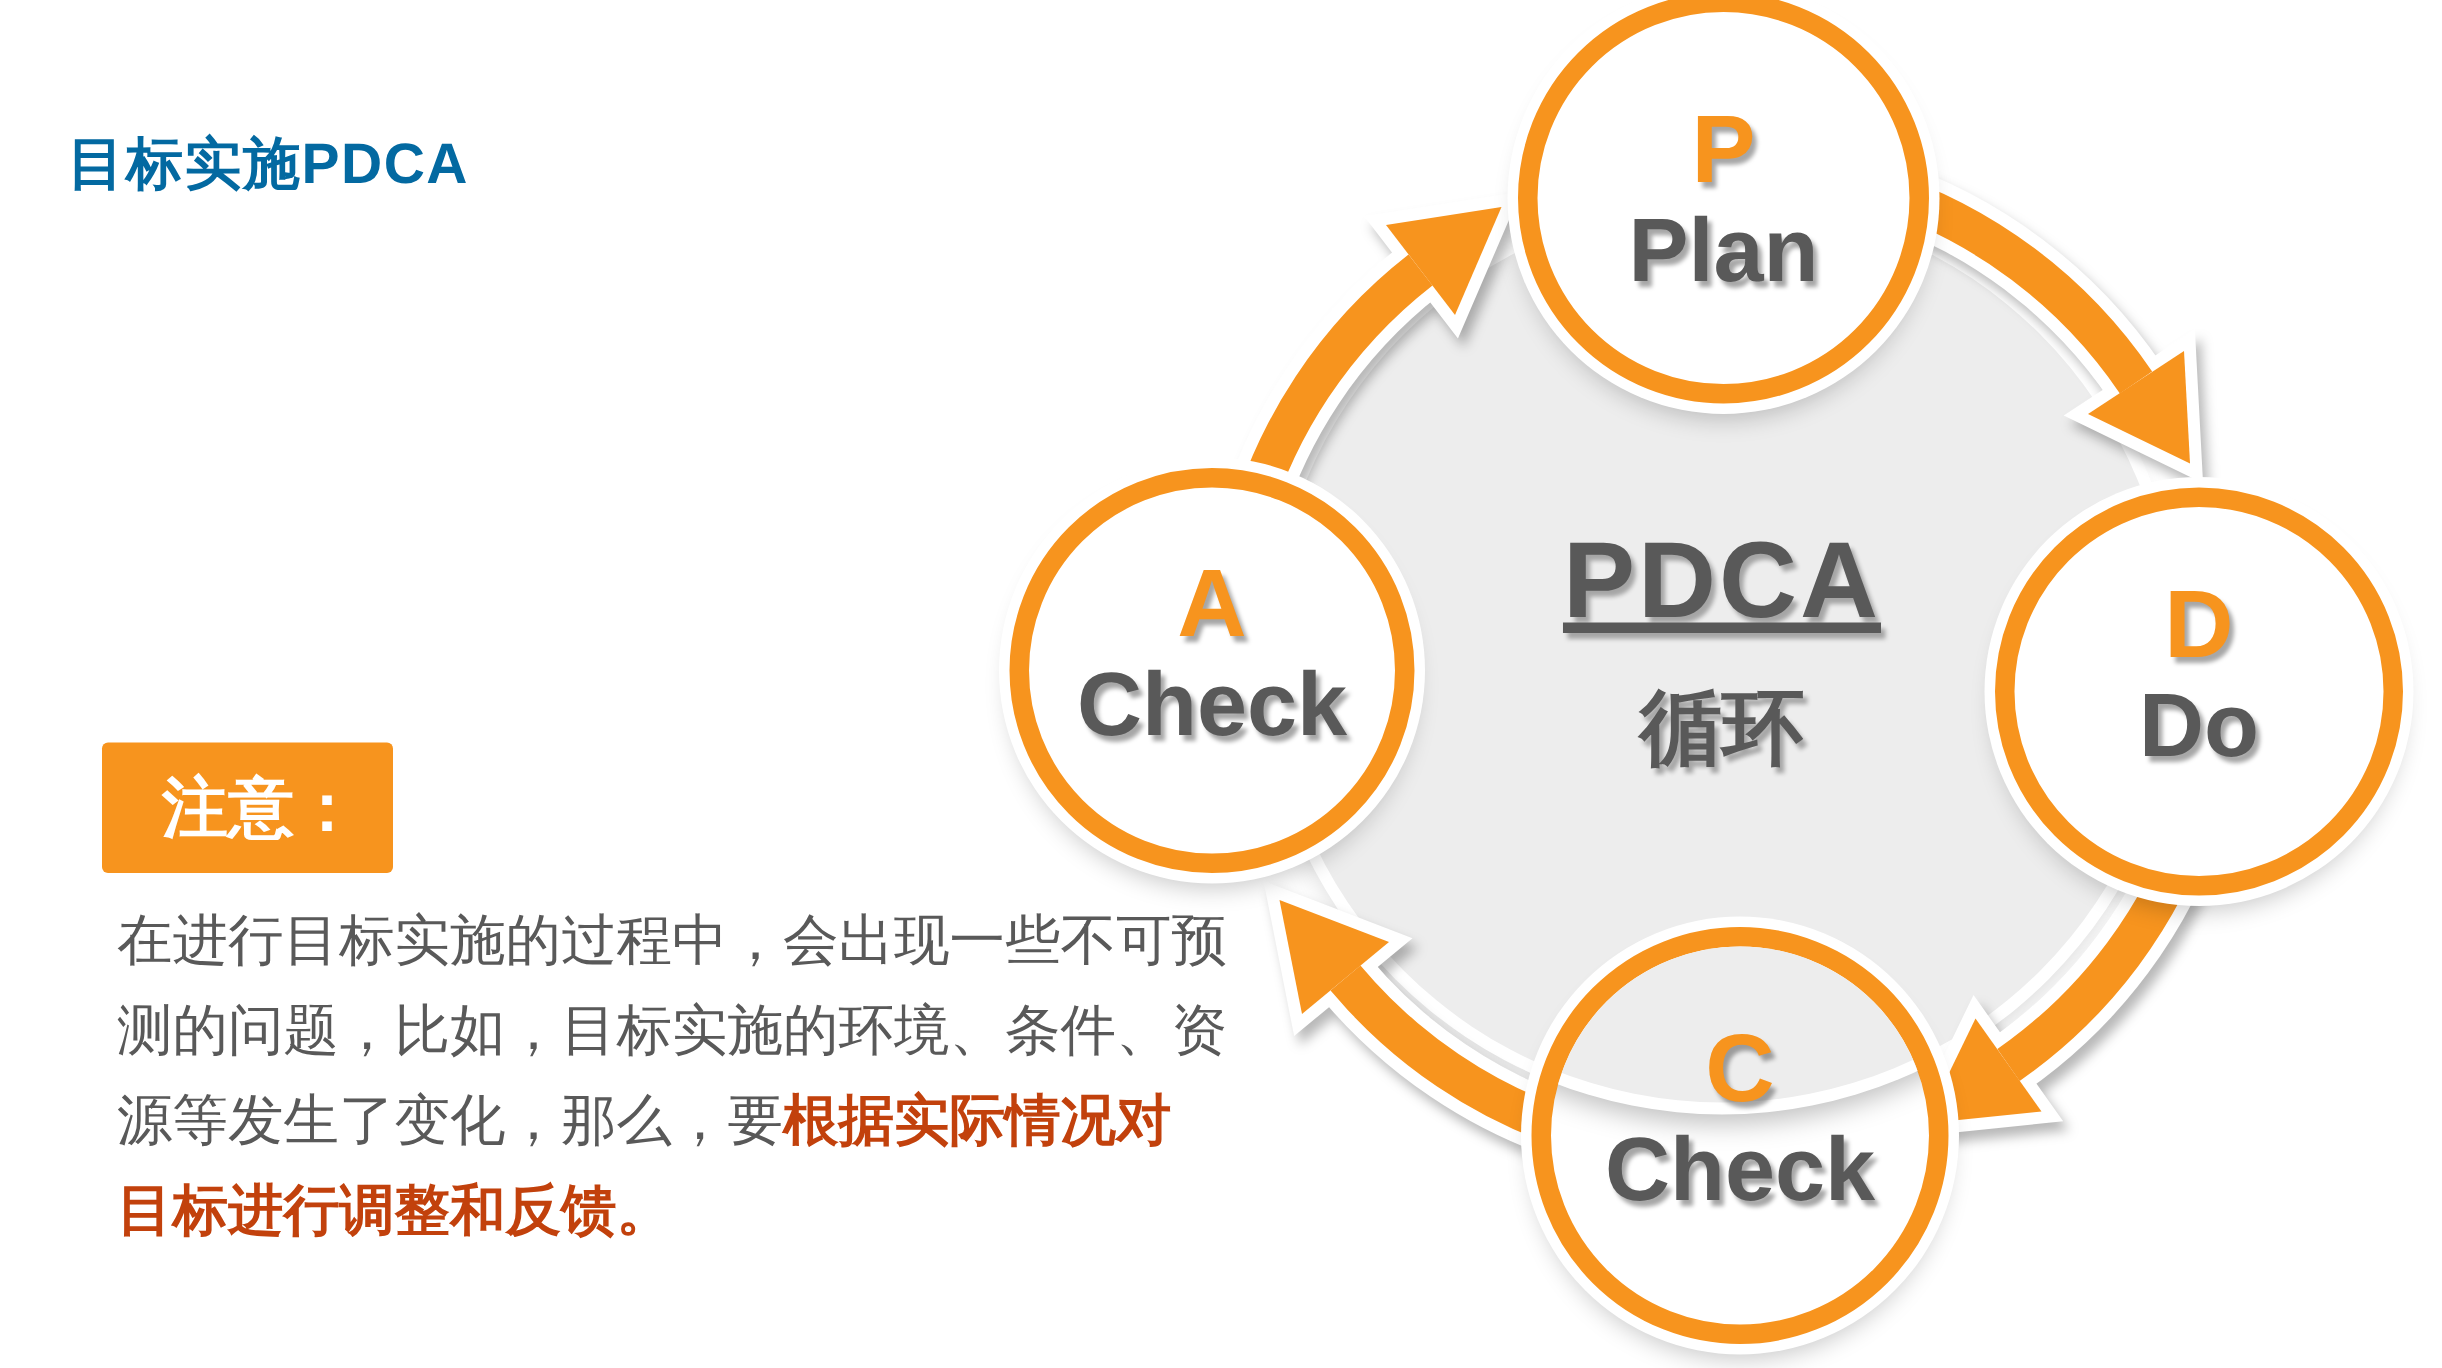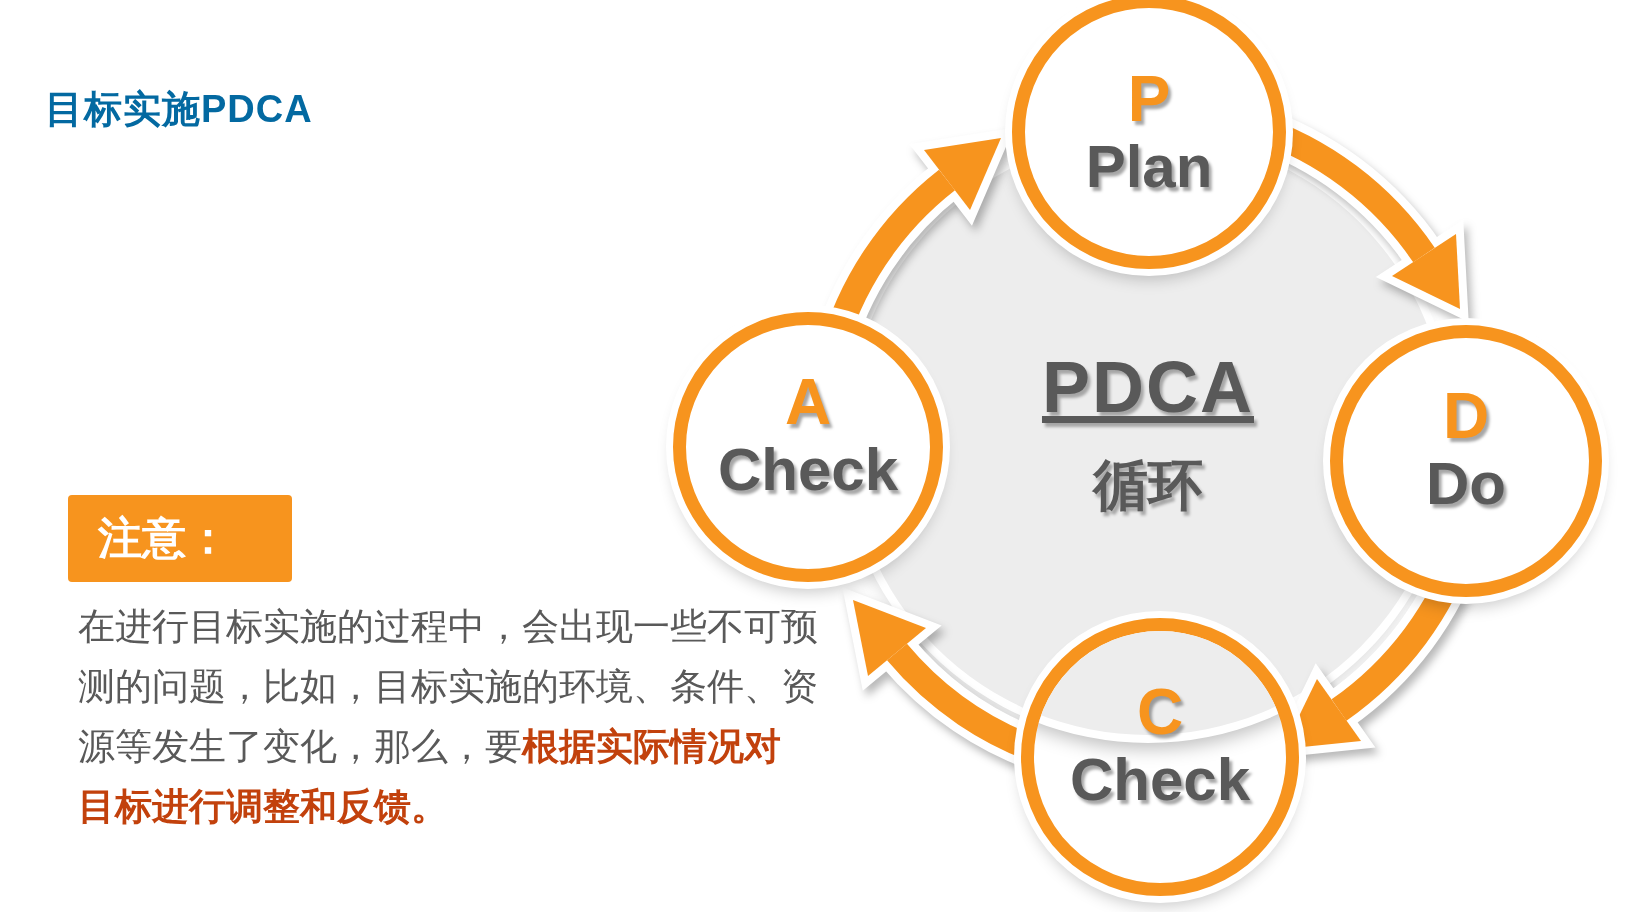--- a/index.html
+++ b/index.html
@@ -39,23 +39,23 @@
   .node-letter{font-size:64px;font-weight:bold;color:#F7941E;line-height:70px;
                text-shadow:3px 4px 3px rgba(0,0,0,0.35);}
   .node-word{font-size:60px;font-weight:bold;color:#595959;line-height:66px;
              text-shadow:3px 4px 3px rgba(0,0,0,0.35);text-align:right;}
   
   .gray-overlay{position:absolute;left:-186px;top:-496px;width:600px;height:600px;
                 border-radius:50%;background:#EDEDED;z-index:1;
                 box-shadow:0 0 0 8px #ffffff, 0 14px 18px rgba(0,0,0,0.25);}
 
   
-  .note-box{position:absolute;left:68px;top:495px;width:224px;height:87px;background:#F7941E;
+  .note-box{position:absolute;left:68px;top:495px;width:194px;height:87px;background:#F7941E;
             border-radius:4px;display:flex;align-items:center;z-index:4;
-            padding-left:30px;box-sizing:border-box;}
+            padding-left:40px;box-sizing:border-box;}
   .note-label{color:#ffffff;font-size:44px;font-weight:bold;}
   .note-paragraph{position:absolute;left:62px;top:597px;width:745px;z-index:4;
                   font-size:37px;line-height:60px;color:#595959;}
   .note-line{display:block;white-space:nowrap;margin-left:16px;}
   .hl{color:#c2410c;font-weight:bold;}
 </style>
 </head>
 <body>
 
 <div class="slide">

